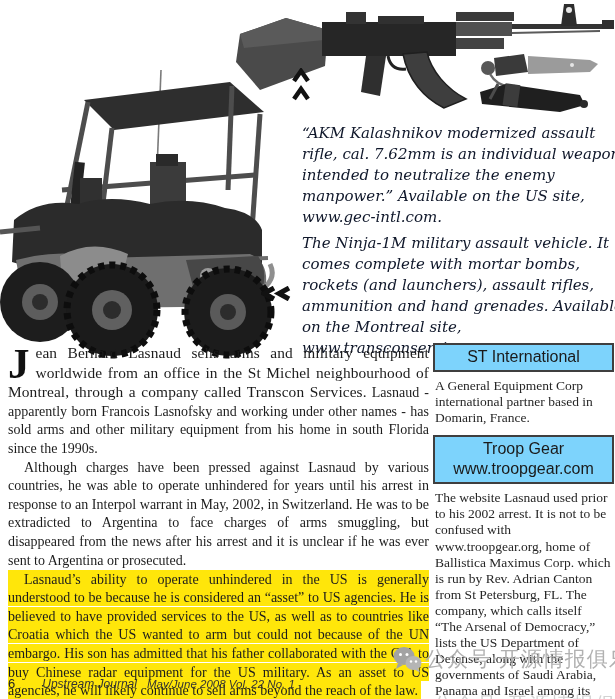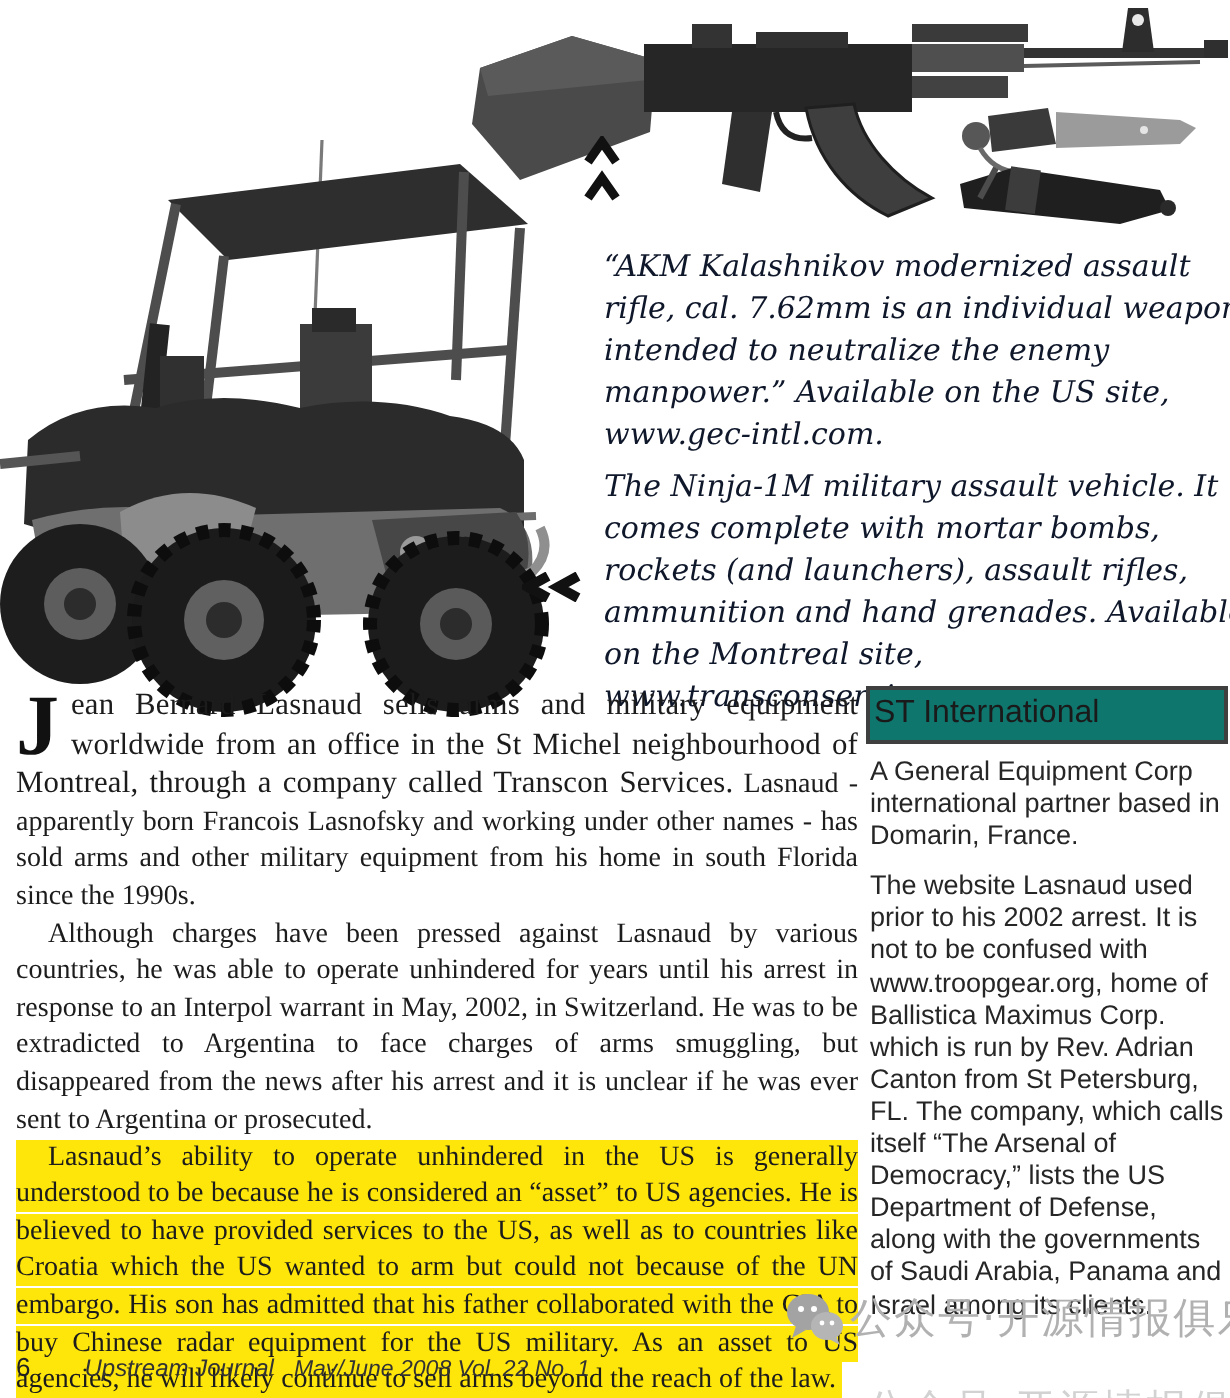--- a/index.html
+++ b/index.html
@@ -21,24 +21,24 @@
            font-size:14px;line-height:18.6px;color:#1c1c1c;text-align:justify;}
   .article p{margin:0;text-indent:16px;}
   .article p.lead{text-indent:0;}
   .article p.hl-para{text-indent:0;}
   .dropcap{float:left;font-size:43px;line-height:33px;font-weight:bold;
            padding:3px 6px 0 0;color:#111;}
   .lead-bold{font-weight:normal;font-size:15.4px;letter-spacing:.1px;}
   .hl{background:#ffe60a;padding:1.5px 3px 1.5px 16px;}
   
   .sidebar{position:absolute;left:433px;top:343px;width:181px;}
-  .sbox{background:#0f766e;border:2px solid #3f3f3f;text-align:left;
+  .sbox{background:#7dd3fc;border:2px solid #3f3f3f;text-align:center;
         font-family:"Liberation Sans",sans-serif;font-size:16px;line-height:20px;
         color:#1a1a1a;padding:2px 2px 3px;}
-  .snote{font-family:Liberation Sans, sans-serif;font-size:13.5px;
+  .snote{font-family:Liberation Serif, serif;font-size:13.5px;
          line-height:16.1px;color:#262626;margin:6px 2px 9px 2px;}
   
   .footer{position:absolute;left:8px;top:676px;display:flex;align-items:baseline;}
   .pagenum{font-family:"Liberation Sans",sans-serif;font-size:13px;color:#222;}
   .journal{font-family:"Liberation Sans",sans-serif;font-style:italic;
            font-size:12px;color:#333;margin-left:27px;}
   .issue{font-family:"Liberation Sans",sans-serif;font-style:italic;
          font-size:11.5px;color:#333;margin-left:10px;}
   
   .wm{position:absolute;left:392px;top:645px;display:flex;align-items:center;gap:3px;}
@@ -162,20 +162,24 @@
     <p class="hl-para">
       <span class="hl">Lasnaud’s ability to operate unhindered in the US is generally understood to be because he is considered an “asset” to US agencies. He is believed to have provided services to the US, as well as to countries like Croatia which the US wanted to arm but could not because of the UN embargo. His son has admitted that his father collaborated with the CIA to buy Chinese radar equipment for the US military. As an asset to US agencies, he will likely continue to sell arms beyond the reach of the law.</span>
     </p>
   </div>
 
   <div class="sidebar">
     <div class="sbox">
       <div>ST International</div>
     </div>
     <div class="snote">A General Equipment Corp international partner based in Domarin, France.</div>
+    <div class="sbox">
+      <div>Troop Gear</div>
+      <div>www.troopgear.com</div>
+    </div>
     <div class="snote">The website Lasnaud used prior to his 2002 arrest. It is not to be confused with www.troopgear.org, home of Ballistica Maximus Corp. which is run by Rev. Adrian Canton from St Petersburg, FL. The company, which calls itself “The Arsenal of Democracy,” lists the US Department of Defense, along with the governments of Saudi Arabia, Panama and Israel among its clients.</div>
   </div>
 
   <div class="footer">
     <span class="pagenum">6</span>
     <span class="journal">Upstream Journal</span>
     <span class="issue">May/June 2008 Vol. 22 No. 1</span>
   </div>
 
   <div class="wm">

